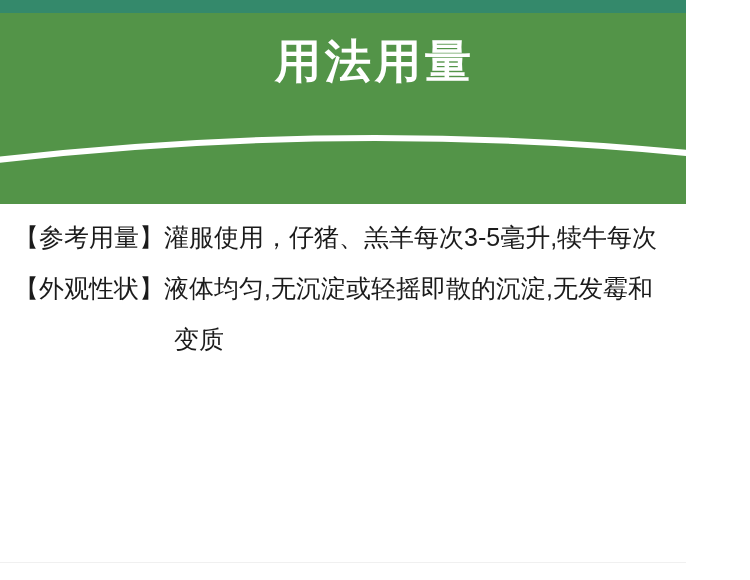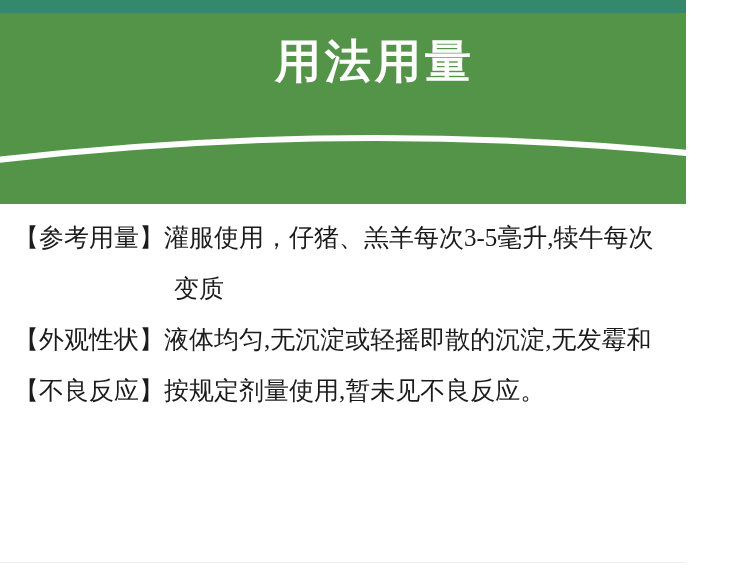--- a/index.html
+++ b/index.html
@@ -82,21 +82,21 @@
     left: 14px;
     top: 8px;
     width: 724px;
   }
 
   .para {
     display: block;
     color: #1b1b1b;
     font-size: 25px;
     line-height: 51px;
-    font-family: Liberation Serif, serif;
+    font-family: Liberation Sans, sans-serif;
     letter-spacing: 0px;
     margin: 0;
     padding: 0;
     text-indent: 0;
   }
 
   .para .line {
     display: block;
     white-space: pre;
   }
@@ -130,26 +130,23 @@
   </div>
 
   <div class="body-area">
     <div class="content">
 
       <div class="para">
         <span class="line">【参考用量】灌服使用，仔猪、羔羊每次3-5毫升,犊牛每次</span>
       </div>
 
       <div class="para">
+        <span class="line">【外观性状】液体均匀,无沉淀或轻摇即散的沉淀,无发霉和</span>
         <span class="line indent">变质</span>
-        <span class="line">【外观性状】液体均匀,无沉淀或轻摇即散的沉淀,无发霉和</span>
       </div>
 
-      <div class="para">
-        <span class="line">【不良反应】按规定剂量使用,暂未见不良反应。</span>
-      </div>
 
     </div>
   </div>
 
   <div class="bottom-rule"></div>
 
 </div>
 
 </body></html>

